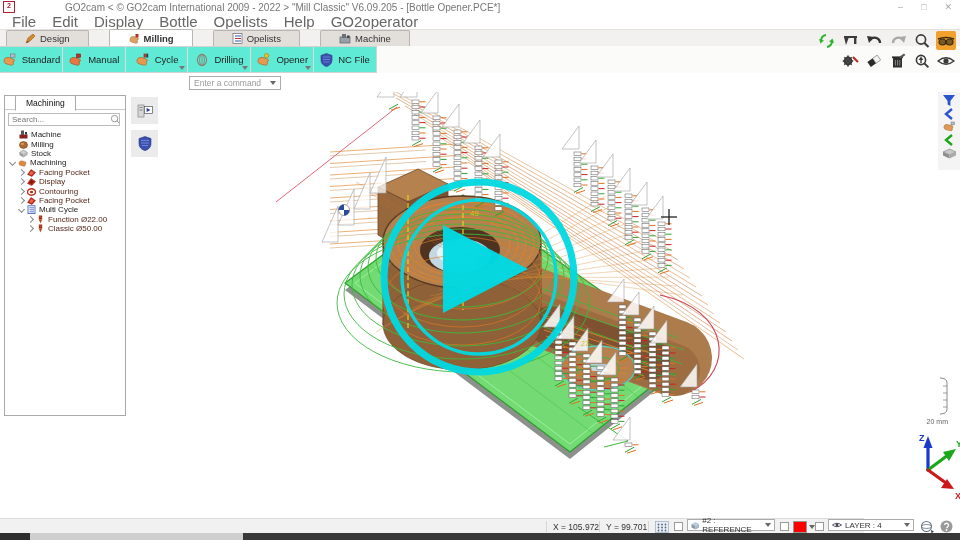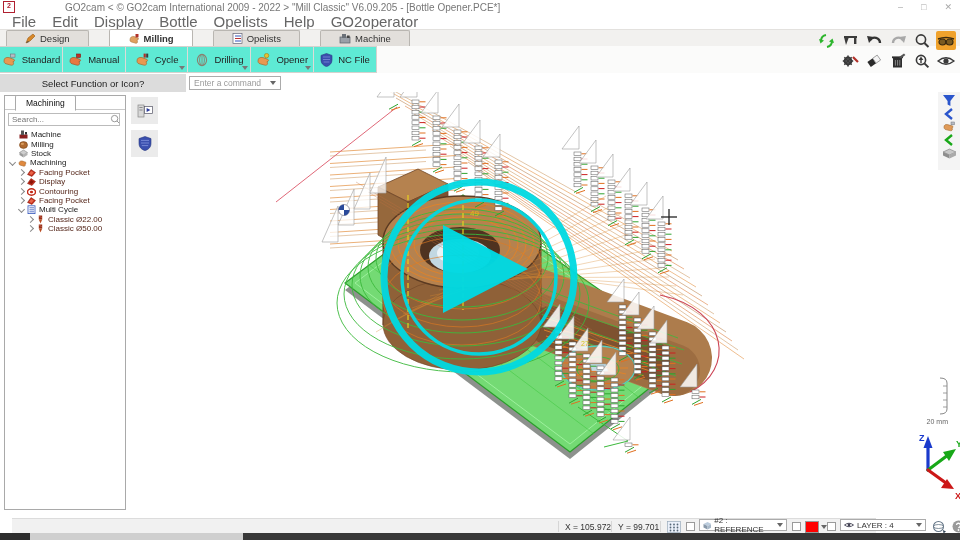--- a/index.html
+++ b/index.html
@@ -35,41 +35,41 @@
   .qic{width:20px;height:19px;display:flex;align-items:center;justify-content:center;}
   .qic.hl{background:#f0a22c;border-radius:2px;}
   
   .cmdrow{left:0;top:74px;width:960px;height:18px;background:#fff;}
   .cmdlabel{left:0;top:74px;width:186px;height:18px;background:#dcdcdc;display:flex;align-items:center;justify-content:center;
             font-size:9.5px;color:#222;}
   .cmdcombo{left:189px;top:76px;width:92px;height:14px;background:#fff;border:1px solid #ababab;display:flex;align-items:center;
             font-size:8.5px;color:#9a9a9a;padding-left:4px;box-sizing:border-box;}
   .cmdcombo .dd{margin-left:auto;margin-right:4px;width:0;height:0;border-left:3px solid transparent;border-right:3px solid transparent;border-top:4px solid #666;}
   
-  .lpanel{left:4px;top:95px;width:122px;height:415px;background:#fff;border:1px solid #a9a9a9;box-sizing:border-box;}
+  .lpanel{left:4px;top:95px;width:122px;height:321px;background:#fff;border:1px solid #a9a9a9;box-sizing:border-box;}
   .ptab{position:absolute;left:10px;top:-1px;height:14px;padding:0 10px;background:#fff;border:1px solid #a9a9a9;border-bottom:1px solid #fff;
         border-radius:2px 2px 0 0;font-size:8.5px;display:flex;align-items:center;color:#111;}
   .ptabline{position:absolute;left:0;top:13px;width:100%;border-top:1px solid #c9c9c9;}
   .searchbox{position:absolute;left:3px;top:17px;width:112px;height:13px;border:1px solid #bbb;display:flex;align-items:center;box-sizing:border-box;}
   .searchbox input{border:none;outline:none;width:96px;font-size:8px;color:#999;padding-left:3px;font-family:inherit;background:transparent;}
   .tree{position:absolute;left:0;top:34px;width:100%;}
   .trow{display:flex;align-items:center;height:9.4px;font-size:8px;color:#222;white-space:nowrap;}
   .trow.op{color:#55271a;}
   .trow .chev{width:4px;height:4px;border-right:1px solid #888;border-bottom:1px solid #888;display:inline-block;margin-right:3px;flex:none;}
   .chev.closed{transform:rotate(-45deg);}
   .chev.open{transform:rotate(45deg);}
   .ticon{width:9px;height:9px;margin-right:3px;flex:none;}
   .ind0{padding-left:14px;}.ind0e{padding-left:5px;}
   .ind1{padding-left:14px;}.ind2{padding-left:23px;}
   
   .sbtn{width:27px;height:27px;background:#ebebeb;display:flex;align-items:center;justify-content:center;}
   
   .rstrip{right:0;top:92px;width:22px;height:78px;background:#f4f4f4;display:flex;flex-direction:column;align-items:center;gap:1px;padding-top:2px;box-sizing:border-box;}
   
-  .statusbar{left:12px;top:518px;width:864px;height:15px;background:#f1f1f1;border-top:1px solid #dcdcdc;font-size:8.5px;color:#333;}
+  .statusbar{left:0;top:518px;width:864px;height:15px;background:#f1f1f1;border-top:1px solid #dcdcdc;font-size:8.5px;color:#333;}
   .sb{position:absolute;top:0;height:15px;display:flex;align-items:center;}
   .sbsep{position:absolute;top:2px;height:11px;border-left:1px solid #d6d6d6;}
   .sbcombo{border:1px solid #ababab;background:#fff;height:12px;display:flex;align-items:center;gap:3px;padding:0 3px;font-size:8px;box-sizing:border-box;}
   .sbcombo .dd{width:0;height:0;border-left:3px solid transparent;border-right:3px solid transparent;border-top:4px solid #666;margin-left:auto;}
   .cbx{width:9px;height:9px;background:#fff;border:1px solid #9a9a9a;box-sizing:border-box;}
   
   .vbar{left:0;top:533px;width:960px;height:7px;background:#383838;}
   .vbar .stub{position:absolute;left:0;top:0;width:30px;height:7px;background:#2e2e2e;}
   .vbar .played{position:absolute;left:30px;top:0;width:213px;height:7px;background:#cfcfcf;}
   
@@ -270,21 +270,20 @@
       </div>
     <div class="qic">
         <svg width="18" height="14">
           <path d="M1,7 Q9,0.6 17,7 Q9,13.4 1,7 Z" fill="none" stroke="#3a3a3a" stroke-width="1.4"></path>
           <circle cx="9" cy="7" r="2.6" fill="#3a3a3a"></circle>
         </svg>
       </div>
   </div>
 
   <div class="abs cmdrow"></div>
-  <div class="abs cmdlabel">Select Function or Icon?</div>
   <div class="abs cmdcombo">
     <span>Enter a command</span>
     <span class="dd"></span>
   </div>
 
   <div class="abs lpanel">
     <div class="ptabline"></div>
     <div class="ptab">Machining</div>
     <div class="searchbox">
       <input placeholder="Search..." style="">
@@ -366,21 +365,21 @@
           </svg>
         <span>Multi Cycle</span>
       </div>
       <div class="trow op ind2">
         <span class="chev closed"></span>
         <svg class="ticon">
             <rect x="2.8" y="0.5" width="3.4" height="4" fill="#993015"></rect>
             <polygon points="2.8,4.5 6.2,4.5 4.5,8.5" fill="#b84a20"></polygon>
             <line x1="3.2" y1="1.4" x2="5.8" y2="2.6" stroke="#d88" stroke-width="0.5"></line>
           </svg>
-        <span>Classic Ø22.00</span>
+        <span>Function Ø22.00</span>
       </div>
       <div class="trow op ind2">
         <span class="chev closed"></span>
         <svg class="ticon">
             <rect x="2.8" y="0.5" width="3.4" height="4" fill="#993015"></rect>
             <polygon points="2.8,4.5 6.2,4.5 4.5,8.5" fill="#b84a20"></polygon>
             <line x1="3.2" y1="1.4" x2="5.8" y2="2.6" stroke="#d88" stroke-width="0.5"></line>
           </svg>
         <span>Classic Ø50.00</span>
       </div>

